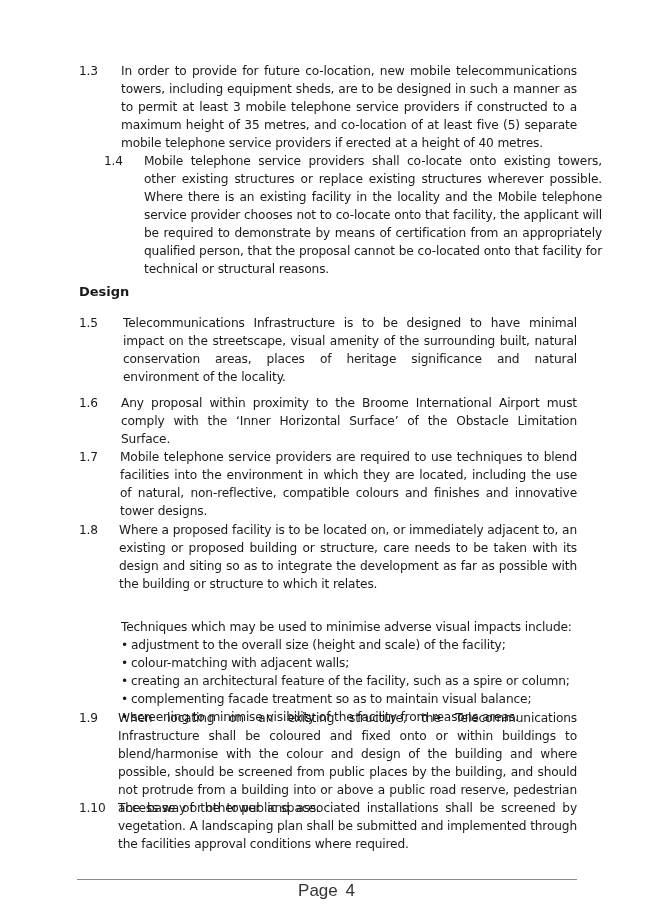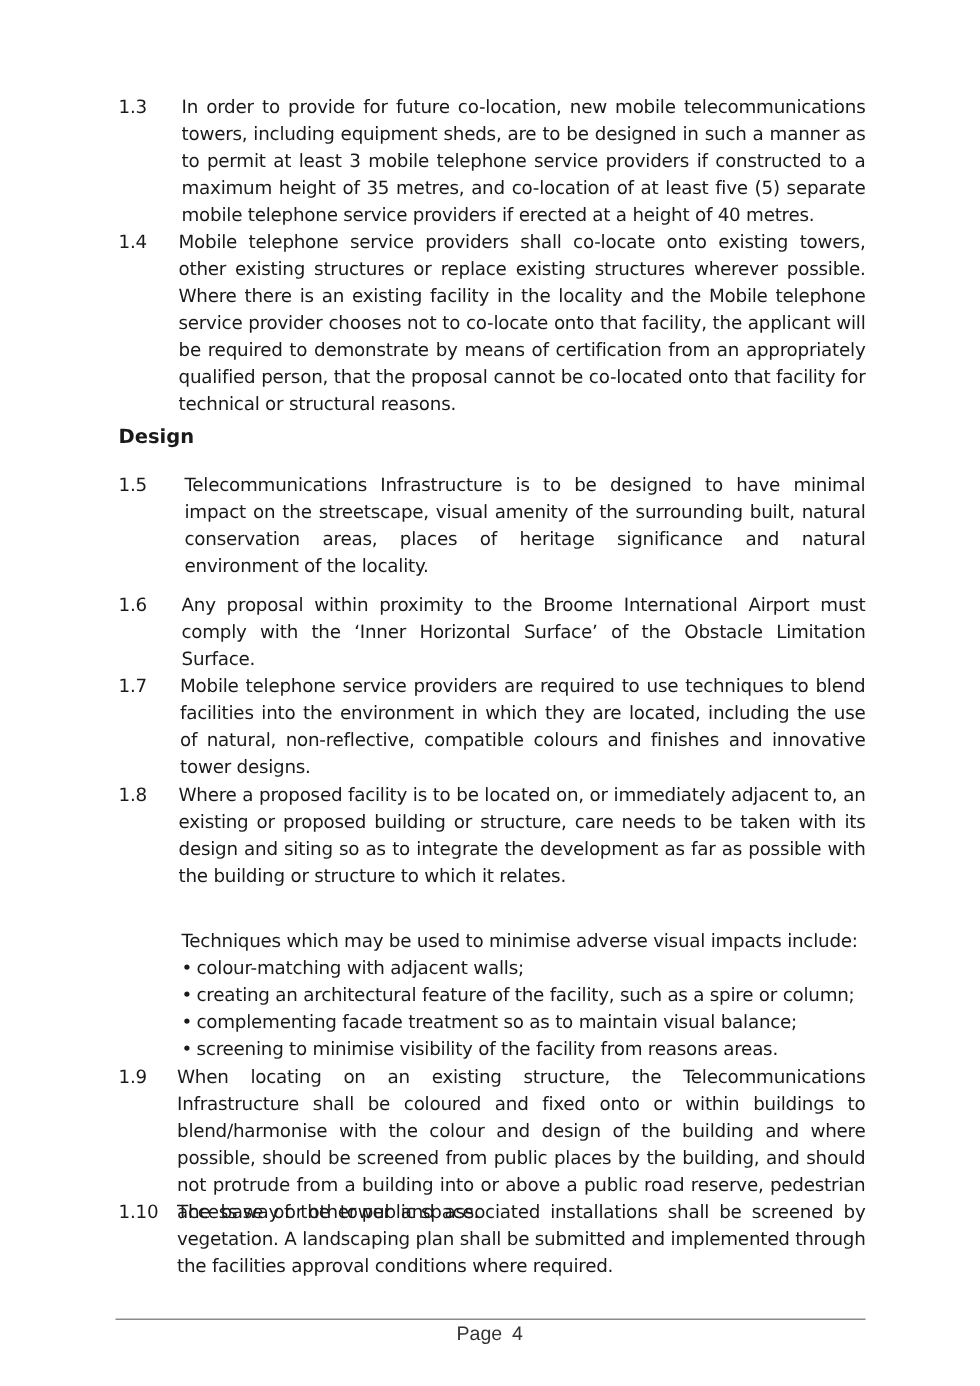--- a/index.html
+++ b/index.html
@@ -73,36 +73,36 @@
       height: 0;
       border-top: 1.5px solid #8a8a8a;
     }
     .footer-text {
       position: absolute;
       left: 0;
       width: 653px;
       top: 881px;
       text-align: center;
       font-family: "Liberation Sans", sans-serif;
-      font-size: 13px;
+      font-size: 17px;
       color: #333;
       word-spacing: 3px;
     }
   </style>
 </head>
 <body>
 
 <div class="page">
 
   <div class="clause" style="top:62px;">
     <span class="num">1.3</span>
     <div class="body">In order to provide for future co-location, new mobile telecommunications towers, including equipment sheds, are to be designed in such a manner as to permit at least 3 mobile telephone service providers if constructed to a maximum height of 35 metres, and co-location of at least five (5) separate mobile telephone service providers if erected at a height of 40 metres.</div>
   </div>
 
-  <div class="clause" style="top:152px;">
+  <div class="clause" style="top:152px;margin-left:25px;">
     <span class="num">1.4</span>
     <div class="body" style="margin-left:40px;">Mobile telephone service providers shall co-locate onto existing towers, other existing structures or replace existing structures wherever possible. Where there is an existing facility  in the locality and the Mobile telephone service provider chooses not to co-locate onto that facility, the applicant will be required to demonstrate by means of certification from an appropriately qualified person, that the proposal cannot be co-located onto that facility for technical or structural reasons.</div>
   </div>
 
   <div class="heading">Design</div>
 
   <div class="clause" style="top:314px;">
     <span class="num">1.5</span>
     <div class="body" style="margin-left:44px;">Telecommunications Infrastructure is to be designed to have minimal impact on the streetscape, visual amenity of the surrounding built, natural conservation areas, places of heritage significance and natural environment of the locality.</div>
   </div>
@@ -115,20 +115,21 @@
   <div class="clause" style="top:448px;">
     <span class="num">1.7</span>
     <div class="body" style="margin-left:41px;">Mobile telephone service providers are required to use techniques to blend facilities into the environment in which they are located, including the use of natural, non-reflective, compatible colours and finishes and innovative tower designs.</div>
   </div>
 
   <div class="clause" style="top:521px;">
     <span class="num">1.8</span>
     <div class="body" style="margin-left:40px;">Where a proposed facility is to be located on, or immediately adjacent to, an existing or proposed building or structure, care needs to be taken with its design and siting so as to integrate the development as far as possible with the building or structure to which it relates.</div>
     <div class="body sub" style="margin-left:42px;margin-top:25px;">Techniques which may be used to minimise adverse visual impacts include:</div>
     <ul class="bullets">
+      <li>adjustment to the overall size (height and scale) of the facility;</li>
       <li>colour-matching with adjacent walls;</li>
       <li>creating an architectural feature of the facility, such as a spire or column;</li>
       <li>complementing facade treatment so as to maintain visual balance;</li>
       <li>screening to minimise visibility of the facility from reasons areas.</li>
     </ul>
   </div>
 
   <div class="clause" style="top:709px;">
     <span class="num">1.9</span>
     <div class="body" style="margin-left:39px;">When locating on an existing structure, the Telecommunications Infrastructure shall be coloured and fixed onto or within buildings to blend/harmonise with the colour and design of the building and where possible, should be screened from public places by the building, and should not protrude from a building into or above a public road reserve, pedestrian access way or other public space.</div>

